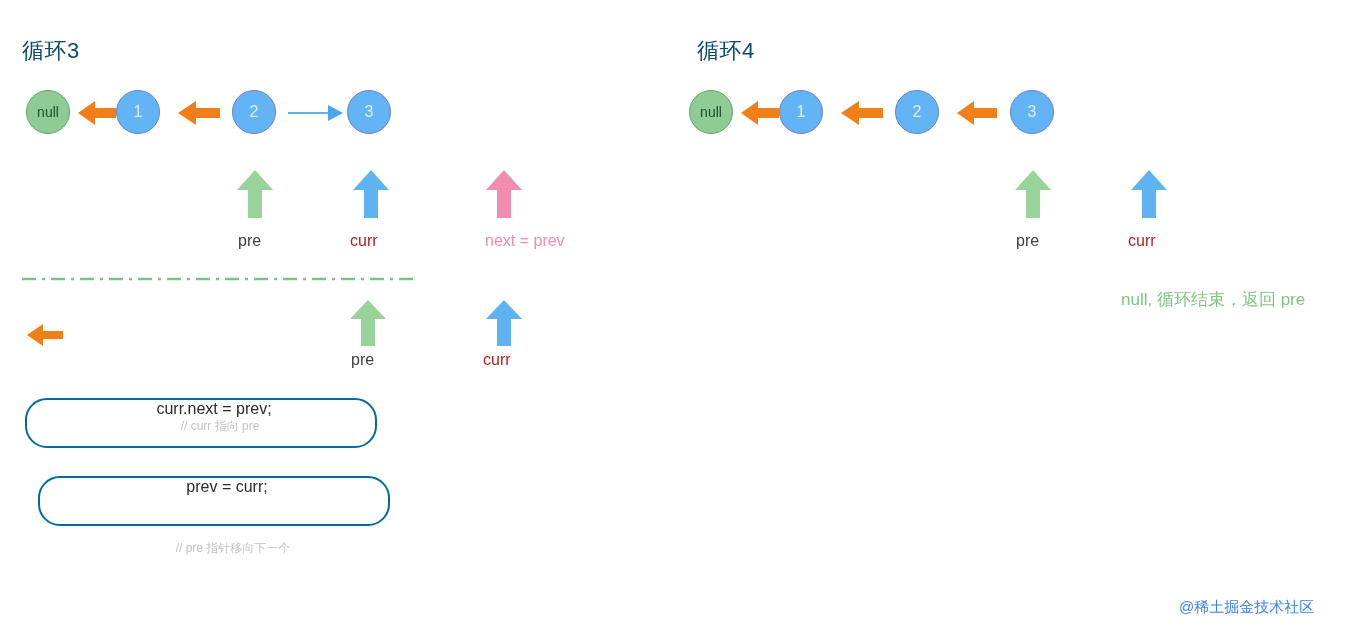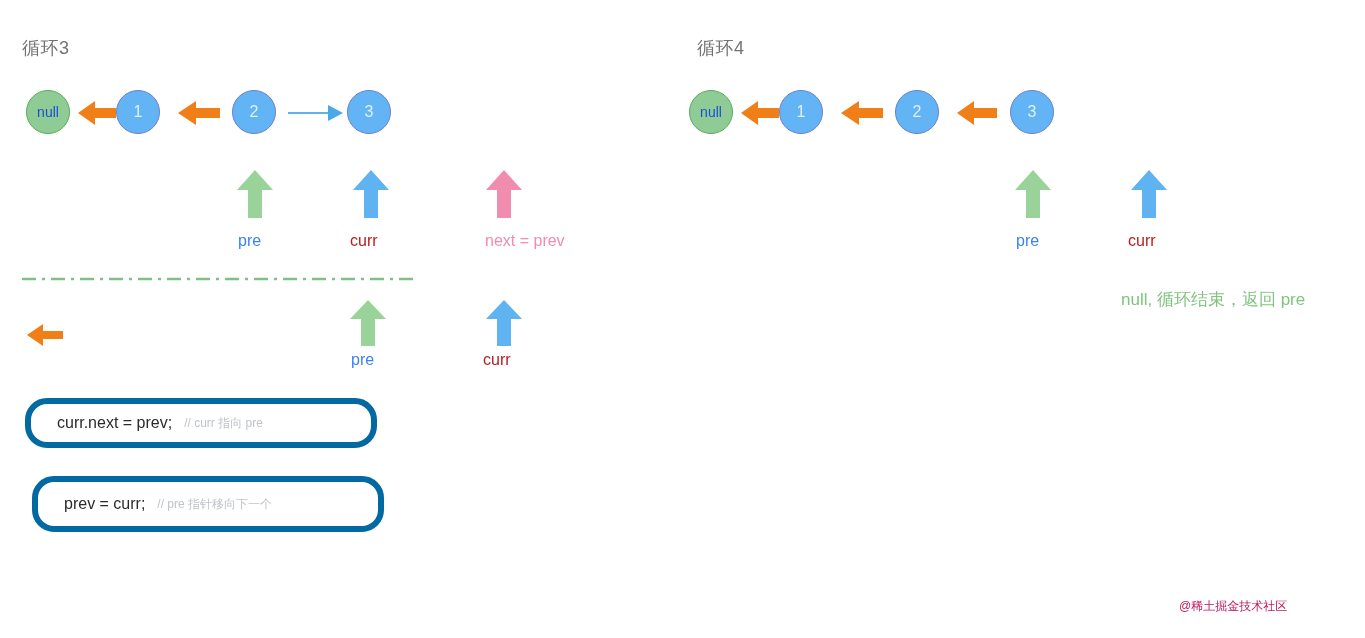--- a/index.html
+++ b/index.html
@@ -17,22 +17,22 @@
   .stage {
     position: absolute;
     left: 0; top: 0;
     width: 1365px;
     height: 638px;
   }
   .abs { position: absolute; }
 
   
   .panel-title {
-    font-size: 18px;
-    color: #737373;
+    font-size: 22px;
+    color: #0c4a6e;
     letter-spacing: 0.5px;
     white-space: nowrap;
   }
 
   
   .node {
     position: absolute;
     width: 44px;
     height: 44px;
     border-radius: 50%;
@@ -41,58 +41,59 @@
     align-items: center;
     justify-content: center;
     font-size: 15px;
     color: #ffffff;
     line-height: 1;
   }
   .node-null {
     background: #8fcb95;
     border: 1px solid #5ba864;
     font-size: 14px;
-    color: #1d4ed8;
+    color: #14532d;
   }
   .node-val {
     background: #62b4f5;
     border: 1px solid #6a7fd0;
     font-size: 16px;
     color: #ddf0ff;
   }
 
   
   .arrow-svg { position: absolute; overflow: visible; }
 
   
   .up-arrow { position: absolute; }
 
   .ptr-label {
     position: absolute;
     font-size: 16px;
     white-space: nowrap;
   }
-  .lbl-pre  { color: #3b82f6; }
+  .lbl-pre  { color: #404040; }
   .lbl-curr { color: #b91c1c; }
   .lbl-next { color: #f08cae; }
 
   
   .dashline { position: absolute; }
 
   
   .code-box {
     position: absolute;
     box-sizing: border-box;
-    border: 6px solid #0369a1;
+    border: 2px solid #0369a1;
     border-radius: 22px;
     background: #ffffff;
     display: flex;
     align-items: center;
     padding-left: 26px;
     white-space: nowrap;
+    flex-direction: column;
   }
   .code-main {
     font-size: 16px;
     color: #2b2b2b;
   }
   .code-comment {
     font-size: 12px;
     color: #bfc4c9;
     margin-left: 12px;
   }
@@ -102,22 +103,22 @@
     position: absolute;
     font-size: 17px;
     color: #7fc47f;
     white-space: nowrap;
     margin-top: 8px;
   }
 
   
   .watermark {
     position: absolute;
-    font-size: 12px;
-    color: #be185d;
+    font-size: 15px;
+    color: #3b82f6;
     white-space: nowrap;
   }
 </style>
 </head>
 <body>
 
 <div class="stage">
 
   <div class="panel-title abs" style="left:22px; top:36px;">循环3</div>
 
@@ -170,21 +171,21 @@
   <svg class="up-arrow" style="left:485px; top:300px;" width="38" height="46" viewBox="0 0 38 46">
     <path d="M19,0 L37,19 L26,19 L26,46 L12,46 L12,19 L1,19 Z" fill="#5fb3f0"></path>
   </svg>
   <div class="ptr-label lbl-curr" style="left:483px; top:351px;">curr</div>
 
   <div class="code-box" style="left:25px; top:398px; width:352px; height:50px;">
     <span class="code-main">curr.next = prev;</span>
     <span class="code-comment">// curr 指向 pre</span>
   </div>
 
-  <div class="code-box" style="left:32px; top:476px; width:352px; height:56px;">
+  <div class="code-box" style="left:38px; top:476px; width:352px; height:50px;gap:44px;">
     <span class="code-main">prev = curr;</span>
     <span class="code-comment">// pre 指针移向下一个</span>
   </div>
 
 
   <div class="panel-title abs" style="left:685px; top:36px;margin-left:12px;">循环4</div>
 
   <div class="node node-null" style="left:689px; top:90px;">null</div>
   <div class="node node-val" style="left:779px; top:90px;">1</div>
   <div class="node node-val" style="left:895px; top:90px;">2</div>

